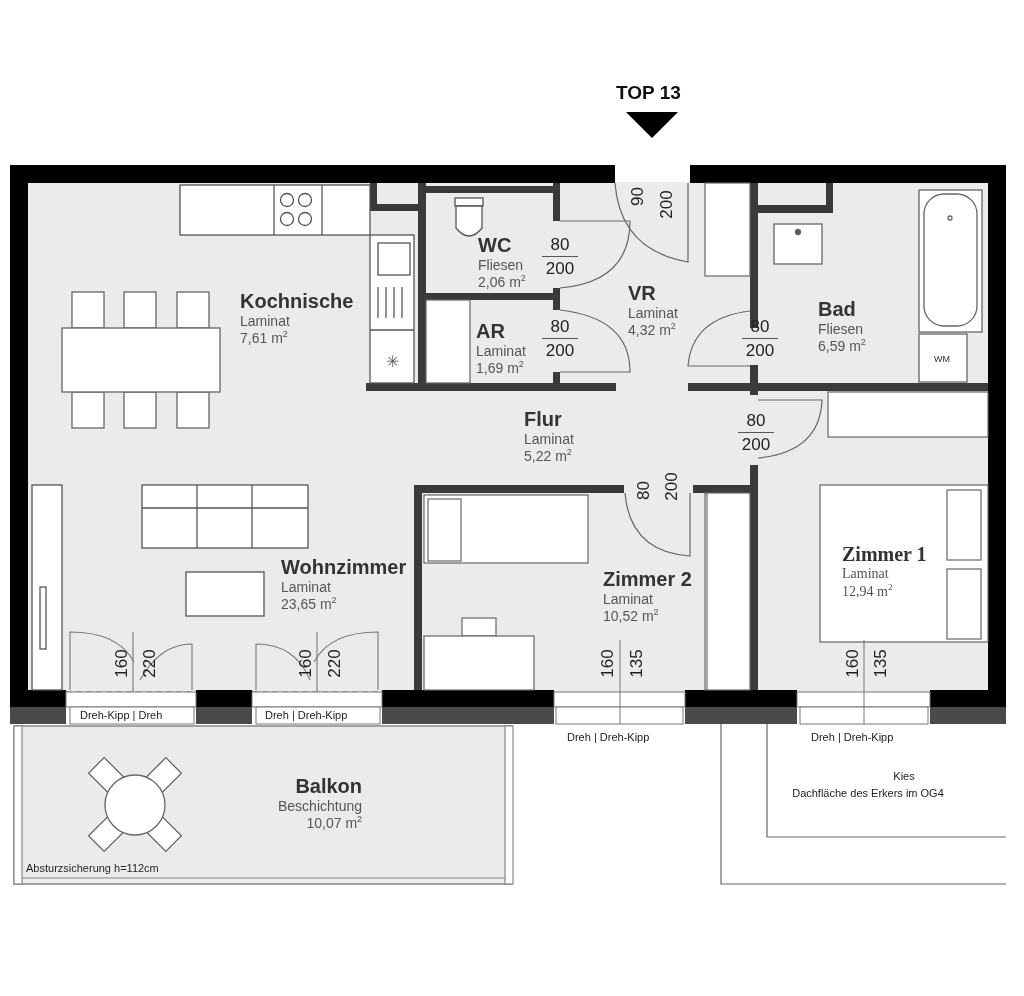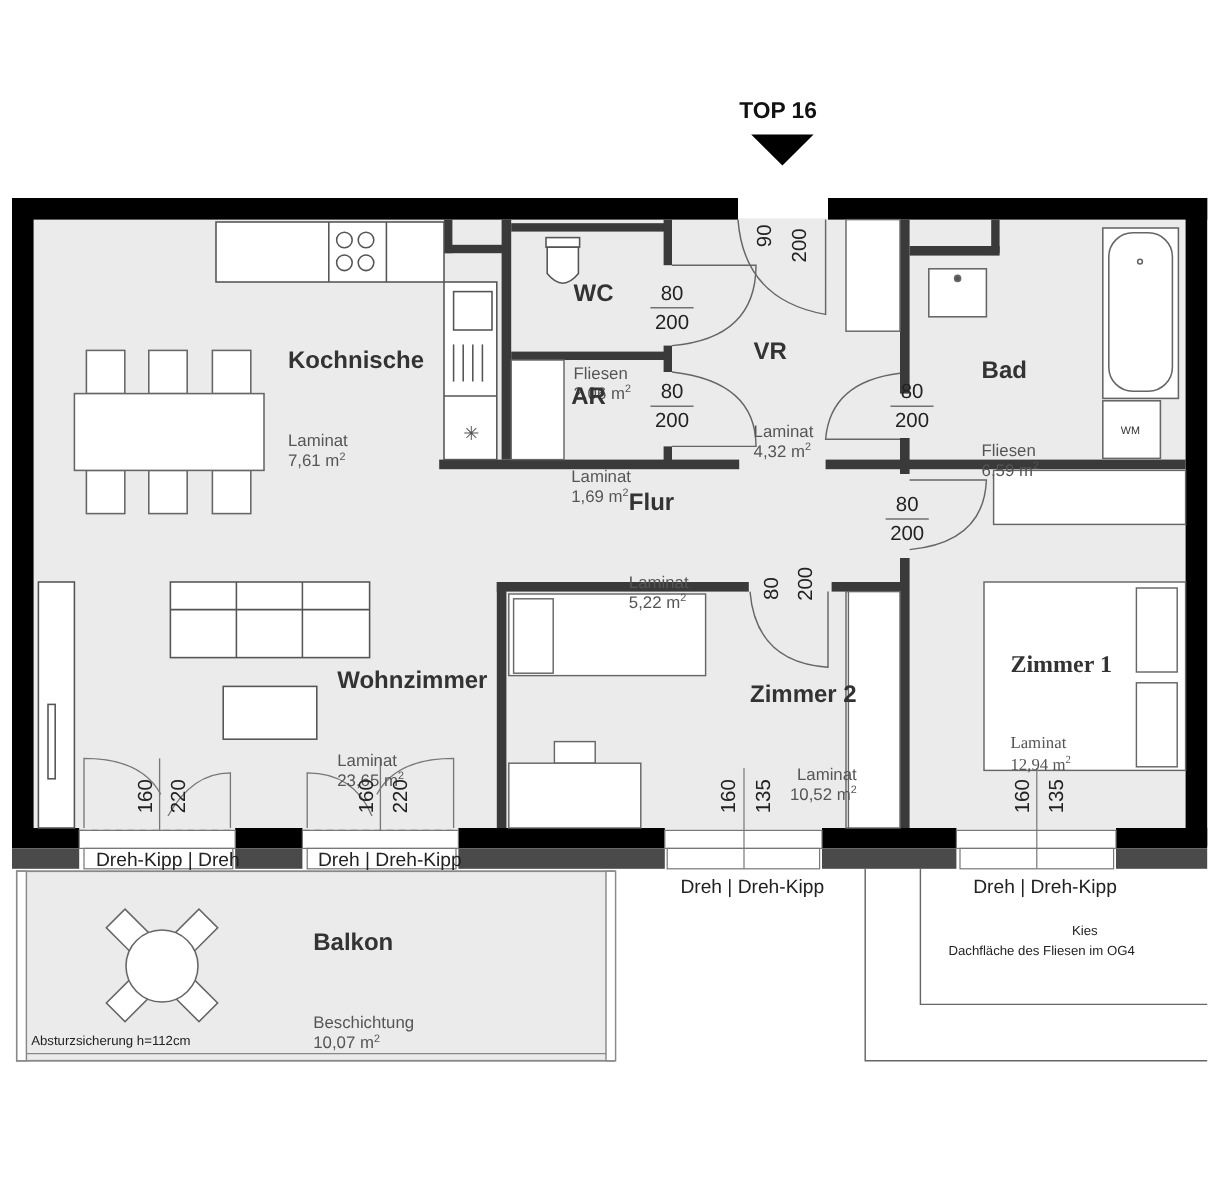--- a/index.html
+++ b/index.html
@@ -1,26 +1,26 @@
 <!DOCTYPE html>
 <html><head>
 <meta charset="utf-8">
 <style>
   html, body { margin: 0; padding: 0; background: #ffffff; }
   body { width: 1024px; height: 996px; position: relative; overflow: hidden;
          font-family: "Liberation Sans", "DejaVu Sans", sans-serif; }
   #plan { position: absolute; left: 0; top: 0; width: 1024px; height: 996px; }
   .lbl { position: absolute; white-space: nowrap; color: #333; line-height: 1.15; }
   .rname { font-weight: bold; font-size: 20px; color: #333; }
-  .rfloor { font-size: 14px; color: #555; margin-top: 46px; }
+  .rfloor { font-size: 14px; color: #555; }
   .rarea { font-size: 14px; color: #555; }
   .sup { font-size: 9px; vertical-align: super; }
   .dim { position: absolute; font-size: 17px; color: #222; text-align: center; line-height: 1; }
   .dimv { position: absolute; font-size: 17px; color: #222; transform: rotate(-90deg); transform-origin: center; line-height: 1; }
-  .wlab { position: absolute; font-size: 16px; color: #222; white-space: nowrap; }
+  .wlab { position: absolute; font-size: 11px; color: #222; white-space: nowrap; }
   .note { position: absolute; font-size: 11px; color: #222; white-space: nowrap; text-align: center; }
   .toplabel { position: absolute; font-weight: bold; font-size: 19px; color: #111; }
 </style>
 </head>
 <body>
 
 <svg id="plan" viewBox="0 0 1024 996" xmlns="http://www.w3.org/2000/svg">
 
   <g>
     <rect x="28" y="182" width="962" height="510" fill="#ebebeb"></rect>
@@ -186,21 +186,21 @@
   </g>
 
   <g fill="none" stroke="#666" stroke-width="1.2">
     <polyline points="721,724 721,884 1006,884"></polyline>
     <polyline points="767,724 767,837 1006,837"></polyline>
   </g>
 
   <polygon points="626,112 678,112 652,138" fill="#000"></polygon>
 </svg>
 
-<div class="toplabel" style="left:616px;top:82px;">TOP 16</div>
+<div class="toplabel" style="left:616px;top:82px;">TOP 13</div>
 
 <div class="lbl" style="left:240px;top:290px;">
   <div class="rname">Kochnische</div>
   <div class="rfloor">Laminat</div>
   <div class="rarea"><span>7,61 m</span><span class="sup">2</span></div>
 </div>
 <div class="lbl" style="left:478px;top:234px;">
   <div class="rname">WC</div>
   <div class="rfloor">Fliesen</div>
   <div class="rarea"><span>2,06 m</span><span class="sup">2</span></div>
@@ -223,31 +223,31 @@
 <div class="lbl" style="left:524px;top:408px;">
   <div class="rname">Flur</div>
   <div class="rfloor">Laminat</div>
   <div class="rarea"><span>5,22 m</span><span class="sup">2</span></div>
 </div>
 <div class="lbl" style="left:281px;top:556px;">
   <div class="rname">Wohnzimmer</div>
   <div class="rfloor">Laminat</div>
   <div class="rarea"><span>23,65 m</span><span class="sup">2</span></div>
 </div>
-<div class="lbl" style="left:625px;top:568px;text-align:right;">
+<div class="lbl" style="left:603px;top:568px;">
   <div class="rname">Zimmer 2</div>
   <div class="rfloor">Laminat</div>
   <div class="rarea"><span>10,52 m</span><span class="sup">2</span></div>
 </div>
 <div class="lbl" style="left:842px;top:543px;font-family:Liberation Serif, serif;">
   <div class="rname">Zimmer 1</div>
   <div class="rfloor">Laminat</div>
   <div class="rarea"><span>12,94 m</span><span class="sup">2</span></div>
 </div>
-<div class="lbl" style="left:261px;top:775px;">
+<div class="lbl" style="left:278px;top:775px;text-align:right;">
   <div class="rname">Balkon</div>
   <div class="rfloor">Beschichtung</div>
   <div class="rarea"><span>10,07 m</span><span class="sup">2</span></div>
 </div>
 
 <div class="dim" style="left:540px;top:236px;width:40px;">
   <div>80</div>
   <div style="border-top:1px solid #555;margin:3px 2px;"></div>
   <div>200</div>
 </div>
@@ -281,13 +281,13 @@
 <div class="dimv" style="left:832px;top:655px;width:40px;text-align:center;">160</div>
 <div class="dimv" style="left:860px;top:655px;width:40px;text-align:center;">135</div>
 
 <div class="wlab" style="left:80px;top:709px;">Dreh-Kipp | Dreh</div>
 <div class="wlab" style="left:265px;top:709px;">Dreh | Dreh-Kipp</div>
 <div class="wlab" style="left:567px;top:731px;">Dreh | Dreh-Kipp</div>
 <div class="wlab" style="left:811px;top:731px;">Dreh | Dreh-Kipp</div>
 
 <div class="note" style="left:26px;top:862px;text-align:center;">Absturzsicherung h=112cm</div>
 <div class="note" style="left:768px;top:770px;width:200px;padding-left:36px;">Kies</div>
-<div class="note" style="left:768px;top:787px;width:200px;">Dachfläche des Fliesen im OG4</div>
+<div class="note" style="left:768px;top:787px;width:200px;">Dachfläche des Erkers im OG4</div>
 
 </body></html>

